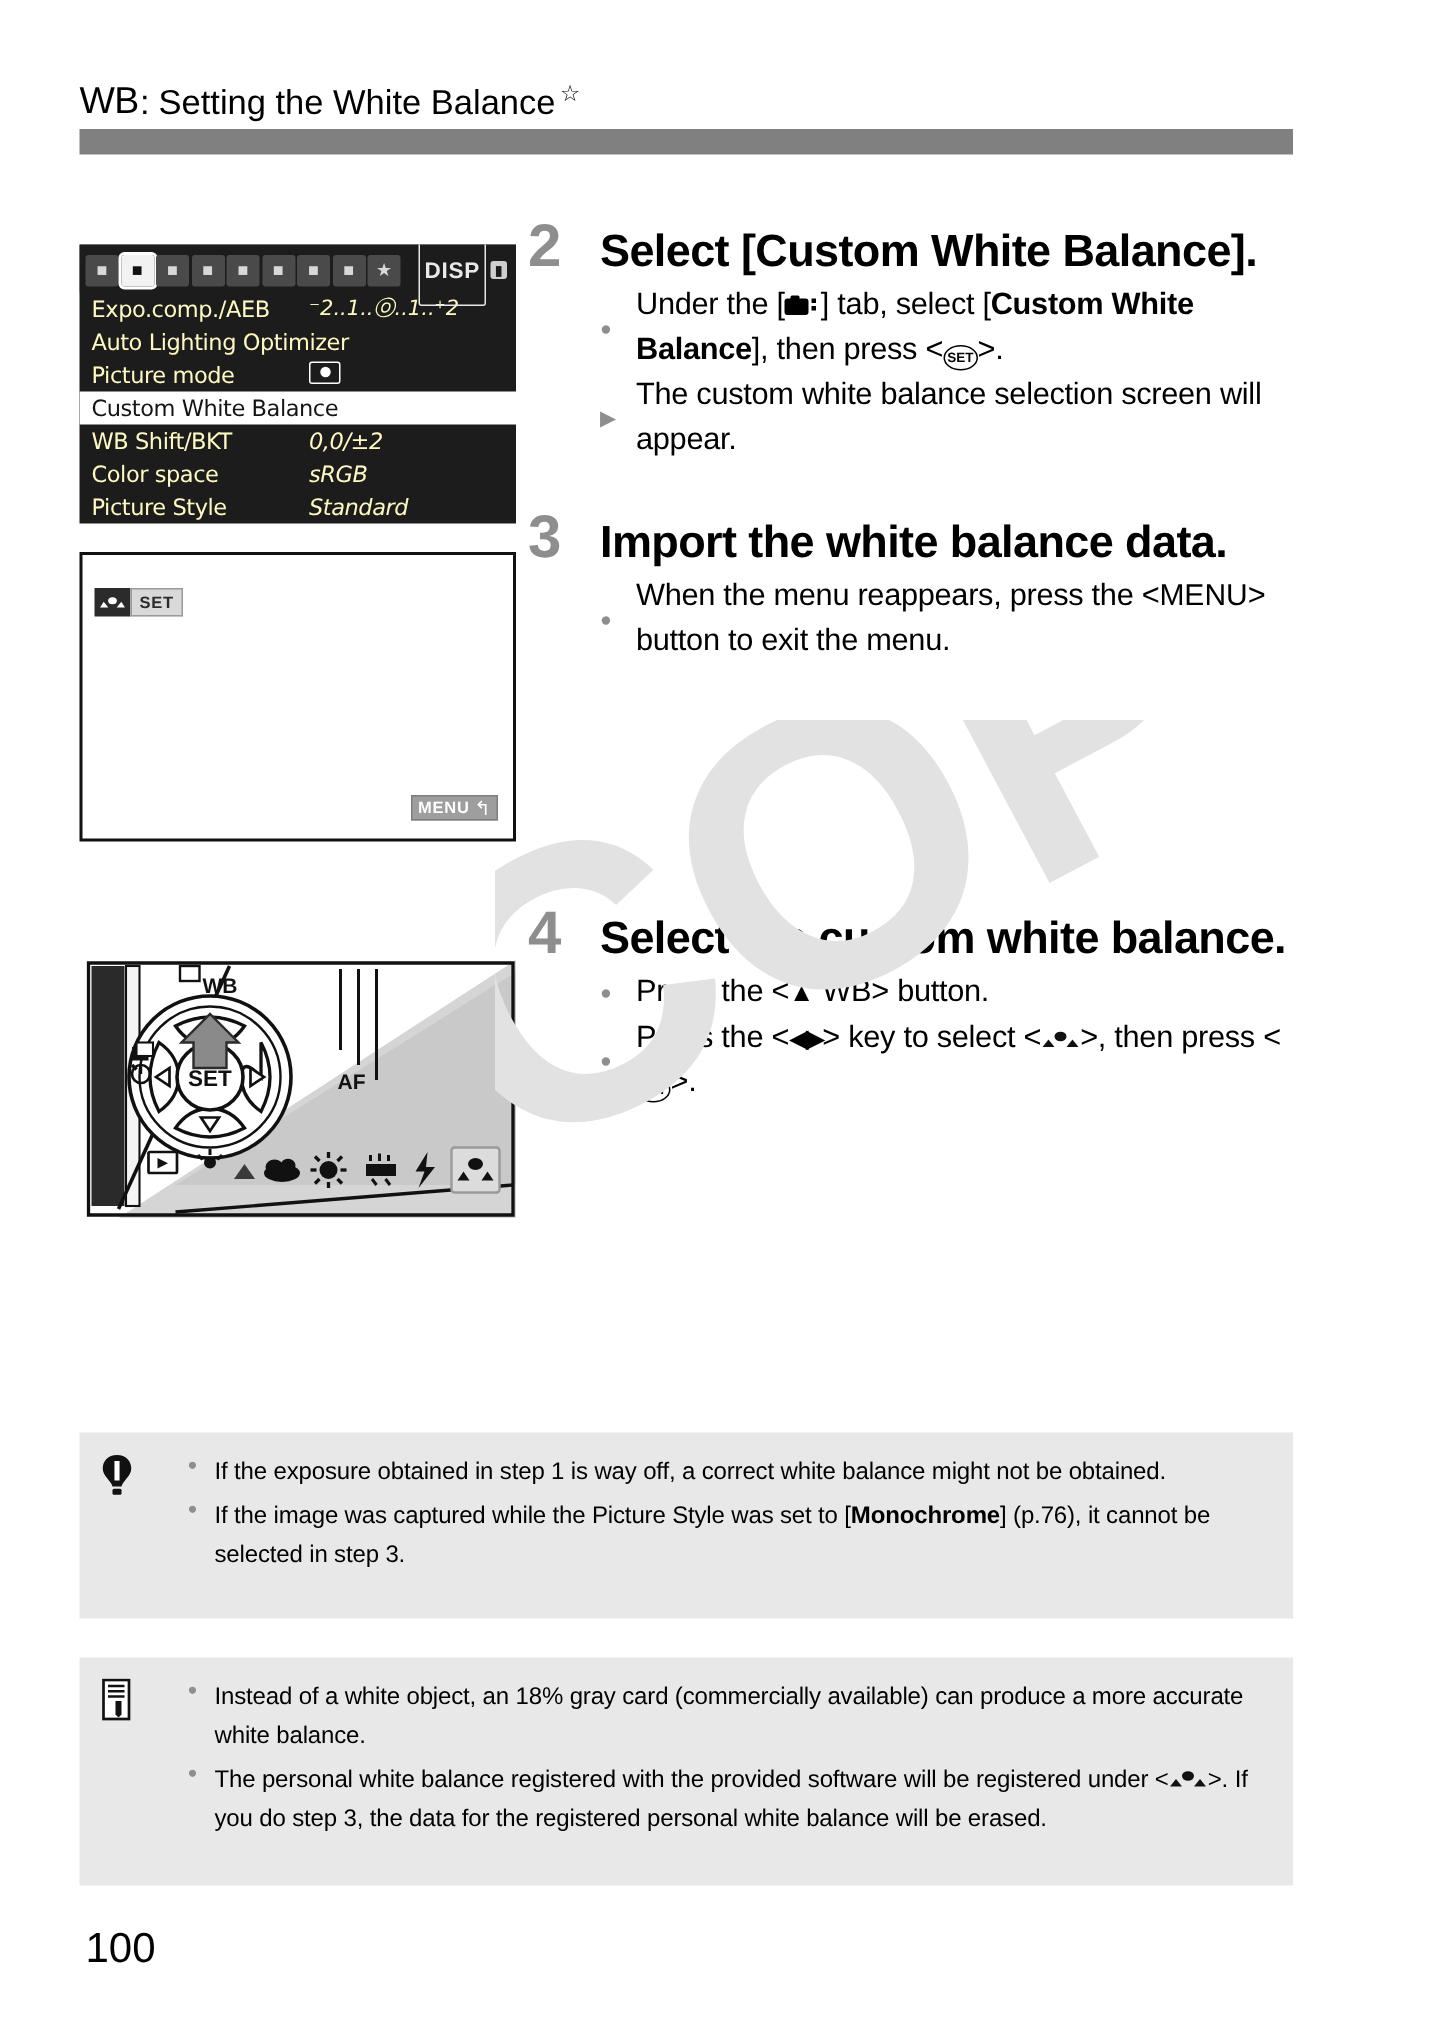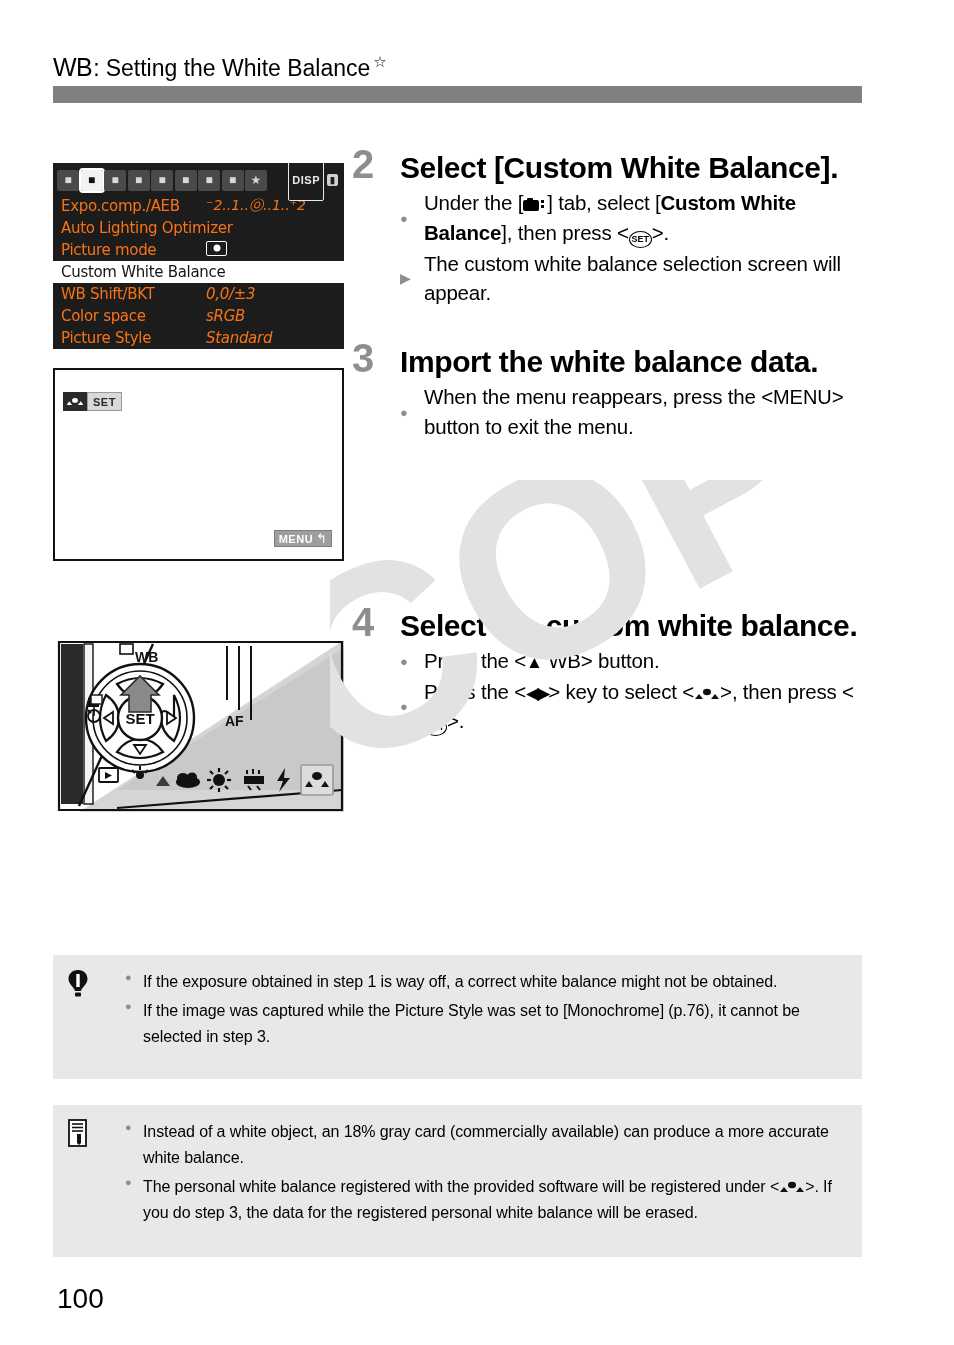--- a/index.html
+++ b/index.html
@@ -106,40 +106,40 @@
   .tab-disp {
     margin-left: auto;
     display: flex;
     align-items: center;
     gap: 3px;
     padding-right: 2px;
   }
   .badge-disp {
     border: 1.5px solid #e8e8e8;
     color: #e8e8e8;
-    font-size: 11px;
+    font-size: 15px;
     font-weight: bold;
     padding: 14px 3px;
     border-radius: 2px;
     letter-spacing: 0.5px;
   }
   .badge-lv {
     background: #cfcfcf;
     color: #1c1c1c;
     font-size: 9px;
     font-weight: bold;
     padding: 1px 3px;
     border-radius: 2px;
   }
   .menu-row {
     height: 22px;
     display: flex;
     align-items: center;
     padding: 0 8px;
-    color: #f97316;
+    color: #fef9c3;
     font-size: 15px;
     font-family: "DejaVu Sans", sans-serif;
     letter-spacing: -0.3px;
   }
   .menu-row .mlabel { flex: 0 0 auto; }
   .menu-row .mval {
     margin-left: auto;
     width: 130px;
     text-align: left;
     font-style: italic;
@@ -372,21 +372,21 @@
     color: #8e8e8e;
     font-size: 11px;
     line-height: 1.62;
   }
   .nblt-txt {
     flex: 1;
     font-size: 16px;
     line-height: 1.62;
     letter-spacing: -0.1px;
   }
-  .nblt-txt b { font-weight: normal; }
+  .nblt-txt b { font-weight: bold; }
 
   .page-num {
     position: absolute;
     left: 57px;
     top: 1283px;
     font-size: 28px;
     letter-spacing: 0px;
   }
 </style>
 </head>
@@ -438,21 +438,21 @@
     <span class="mval"><span class="meter-ico"></span></span>
   </div>
 
   <div class="menu-row selected">
     <span class="mlabel">Custom White Balance</span>
     <span class="mval"></span>
   </div>
 
   <div class="menu-row">
     <span class="mlabel">WB Shift/BKT</span>
-    <span class="mval">0,0/±3</span>
+    <span class="mval">0,0/±2</span>
   </div>
 
   <div class="menu-row">
     <span class="mlabel">Color space</span>
     <span class="mval">sRGB</span>
   </div>
 
   <div class="menu-row">
     <span class="mlabel">Picture Style</span>
     <span class="mval">Standard</span>

